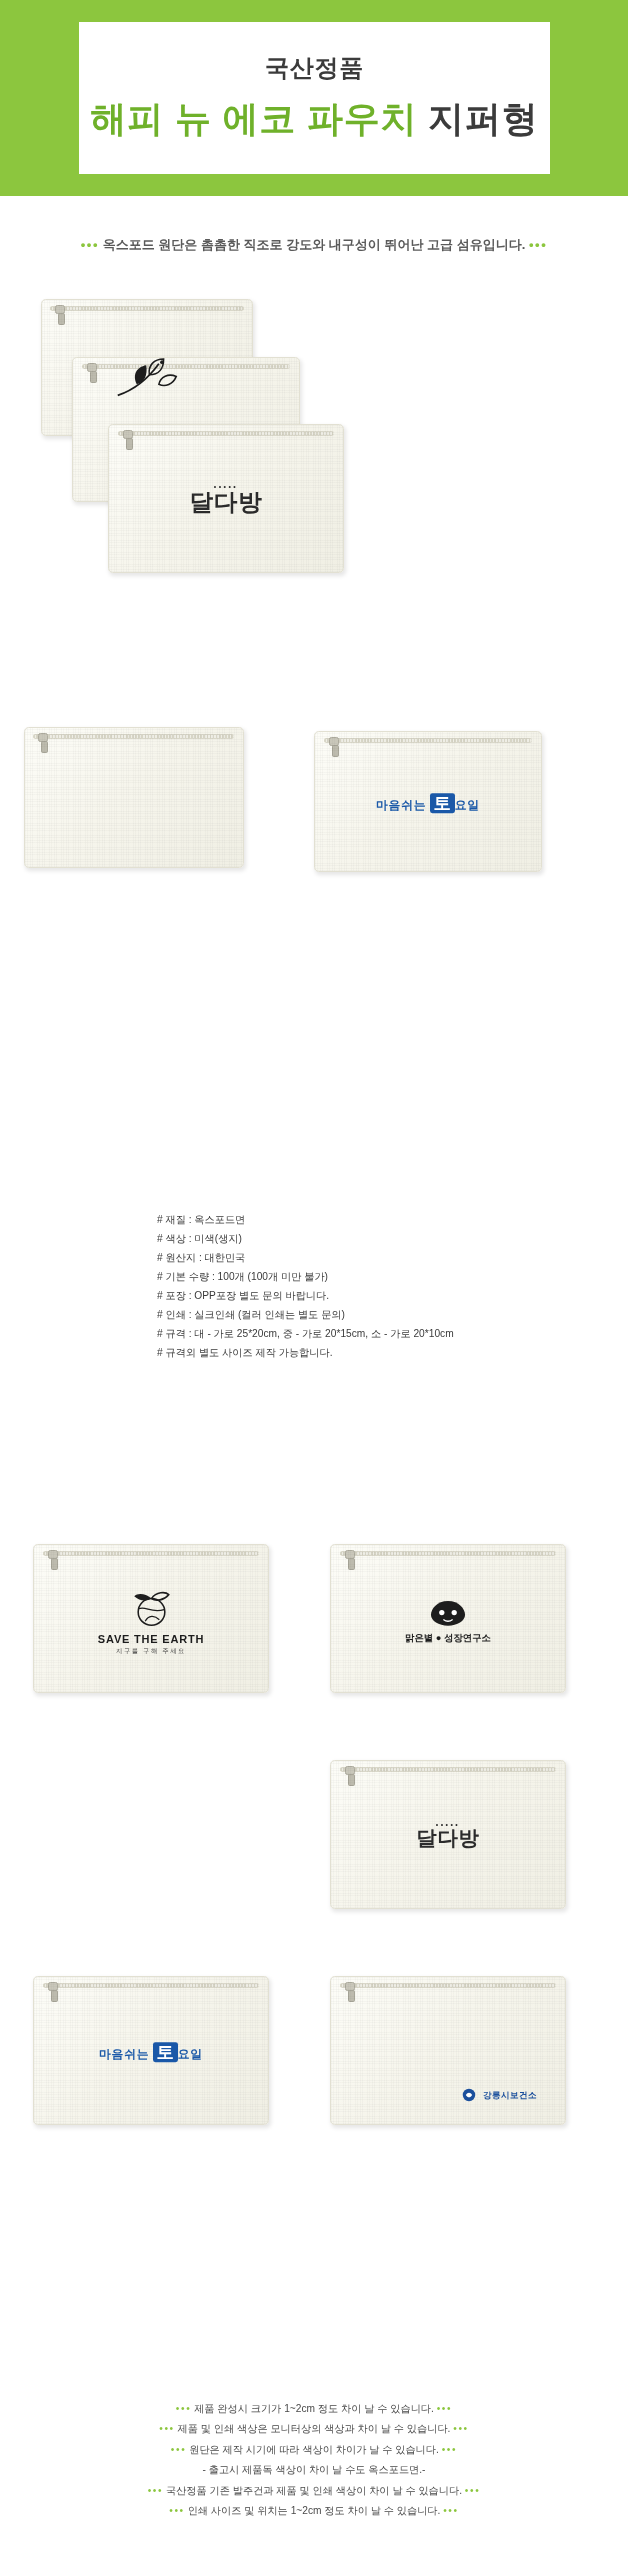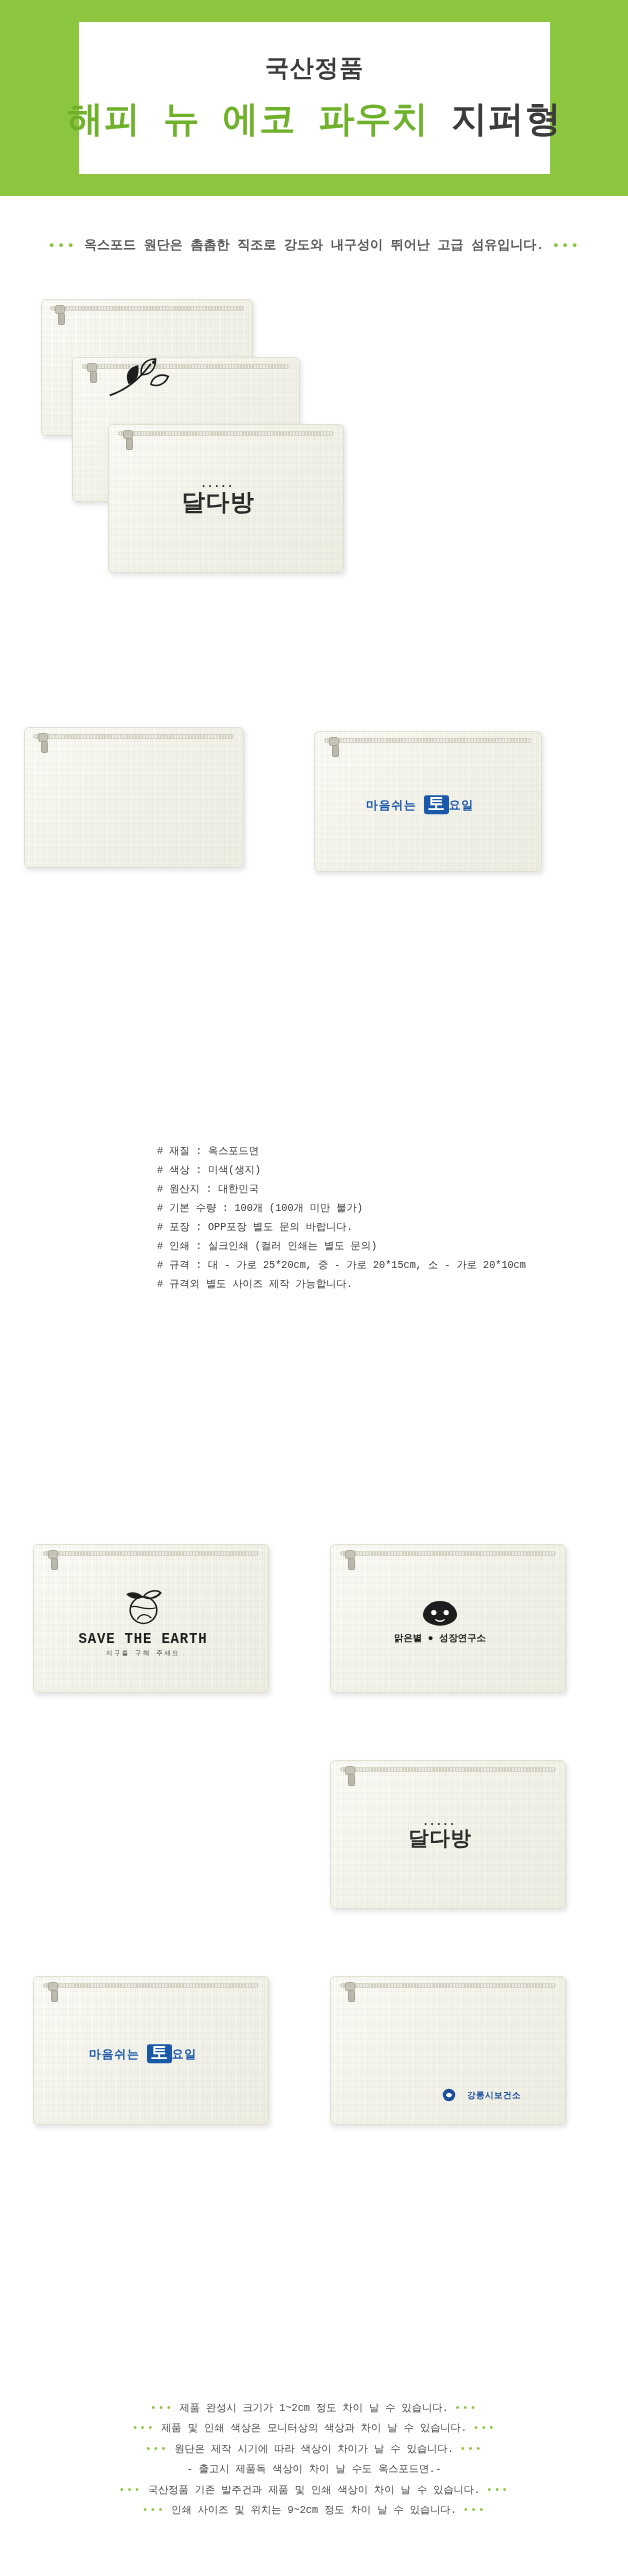--- a/index.html
+++ b/index.html
@@ -11,21 +11,20 @@
     width: 628px;
     font-family: "Liberation Sans", sans-serif;
     color: #222;
   }
   .page {
     position: relative;
     width: 628px;
     height: 2576px;
     background: #ffffff;
     overflow: hidden;
-    font-family: Liberation Mono, monospace;
   }
 
   
   .header {
     position: absolute;
     left: 0; top: 0;
     width: 628px;
     height: 196px;
     background: #8cc63e;
   }
@@ -109,21 +108,21 @@
     content: "";
     position: absolute;
     left: 2.4px; top: 7px;
     width: 4.7px; height: 10.2px;
     background: #bdbbae;
     border: 0.8px solid #a8a699;
     border-radius: 1.6px;
   }
   .pouch-art {
     position: absolute;
-    left: 0; right: 16px;
+    left: 0; right: 0;
     top: 50%;
     transform: translateY(-45%);
     text-align: center;
     z-index: 2;
   }
 
   .brand-dal {
     font-size: 23.6px;
     font-weight: bold;
     color: #2b2b2b;
@@ -143,21 +142,21 @@
     letter-spacing: 0.8px;
   }
   .brand-blue .big {
     font-size: 17.3px;
     background: #1a58a8;
     color: #ffffff;
     padding: 0 3.1px;
     border-radius: 2.4px;
   }
   .save-earth {
-    font-size: 14px;
+    font-size: 11px;
     font-weight: bold;
     color: #1d1d1d;
     letter-spacing: 0.8px;
   }
   .save-earth-sub {
     font-size: 6.3px;
     color: #3a3a3a;
     letter-spacing: 1.6px;
     margin-top: 1.6px;
   }
@@ -183,21 +182,21 @@
     font-size: 8.6px;
     font-weight: bold;
     color: #1b4f9c;
     letter-spacing: 0.4px;
   }
   .leaf-art { display: block; margin: 0 auto; }
 
   
   .specs {
     position: absolute;
-    left: 157px; top: 1142px;
+    left: 157px; top: 1210px;
     font-size: 10.2px;
     line-height: 19px;
     color: #3a3a3a;
   }
 
   
   .notes {
     position: absolute;
     left: 0; top: 2388px;
     width: 628px;
@@ -377,19 +376,19 @@
     <div>
       <span>- 출고시 제품독 색상이 차이 날 수도 옥스포드면.-</span>
     </div>
     <div>
       <span class="dots">•••</span>
       <span>국산정품 기존 발주건과 제품 및 인쇄 색상이 차이 날 수 있습니다.</span>
       <span class="dots">•••</span>
     </div>
     <div>
       <span class="dots">•••</span>
-      <span>인쇄 사이즈 및 위치는 9~2cm 정도 차이 날 수 있습니다.</span>
+      <span>인쇄 사이즈 및 위치는 1~2cm 정도 차이 날 수 있습니다.</span>
       <span class="dots">•••</span>
     </div>
   </div>
 
 </div>
 
 
 </body></html>

